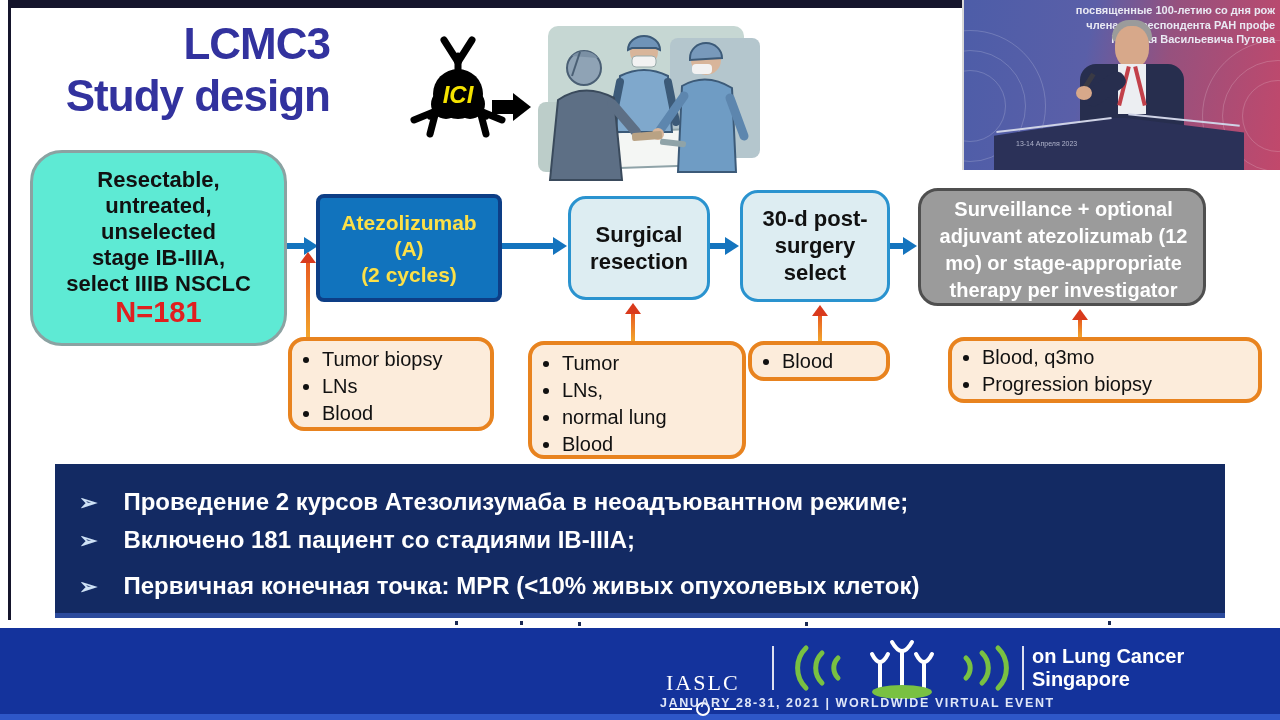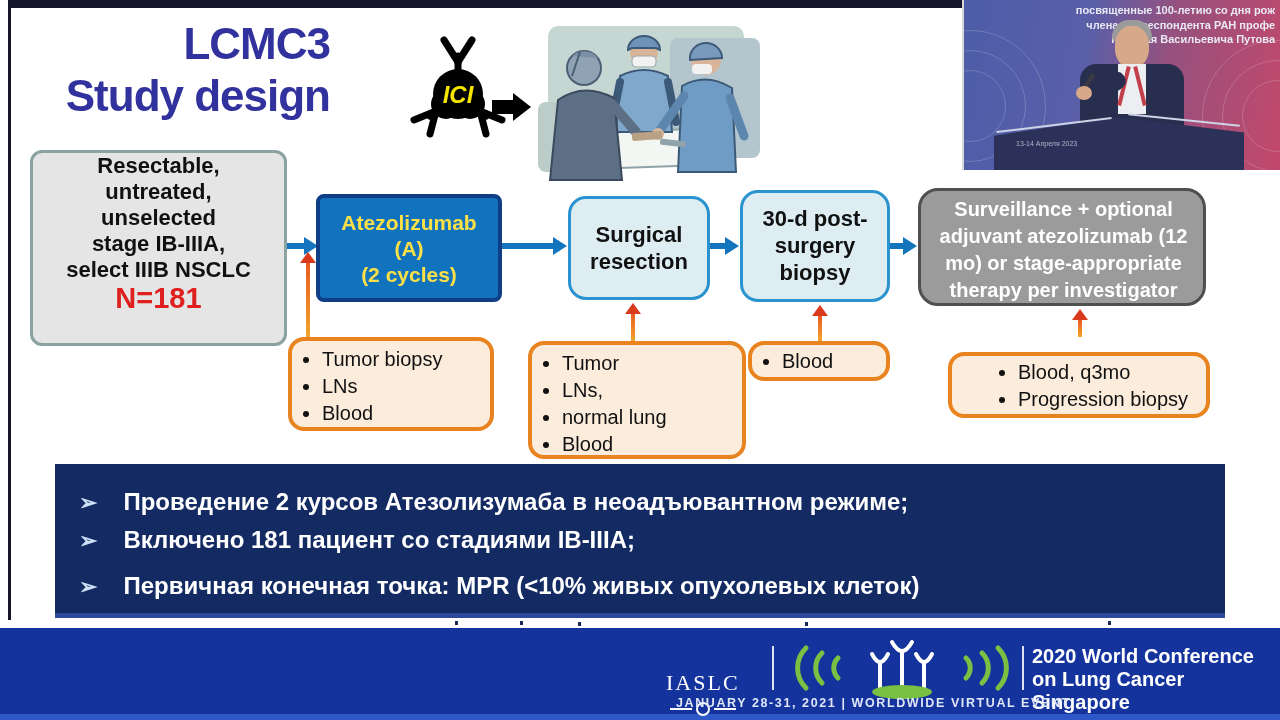--- a/index.html
+++ b/index.html
@@ -9,22 +9,22 @@
   
   .top-bar{position:absolute;left:8px;top:0;width:1272px;height:8px;background:#15152c;}
   .left-line{position:absolute;left:8px;top:0;width:3px;height:620px;background:#15152c;}
 
   
   .title{position:absolute;left:30px;top:18px;width:300px;text-align:right;
          color:#32329e;font-weight:bold;font-size:44px;line-height:52px;letter-spacing:-1px;}
 
   
   .box{position:absolute;box-sizing:border-box;text-align:center;font-weight:bold;}
-  .pop-box{left:30px;top:150px;width:257px;height:196px;background:#e5e5e5;border:3px solid#8ba2a2;
-           border-radius:12px;font-size:22px;line-height:26px;color:#111;}
+  .pop-box{left:30px;top:150px;width:257px;height:196px;background:#5eead4;border:3px solid#8ba2a2;
+           border-radius:32px;font-size:22px;line-height:26px;color:#111;padding-top:14px;}
   .pop-n{color:#e01f1f;font-size:29px;margin-top:2px;}
   .step-blue{left:316px;top:194px;width:186px;height:108px;background:#1173bd;border:4px solid #0d3e86;
              border-radius:8px;color:#fde047;font-size:21px;line-height:26px;padding-top:12px;}
   .step-light1{left:568px;top:196px;width:142px;height:104px;background:#ddedf2;border:3px solid #2a93cf;
              border-radius:18px;color:#111;font-size:22px;line-height:27px;padding-top:22px;}
   .step-light2{left:740px;top:190px;width:150px;height:112px;background:#ddedf2;border:3px solid #2a93cf;
              border-radius:18px;color:#111;font-size:22px;line-height:27px;padding-top:12px;}
   .step-gray{left:918px;top:188px;width:288px;height:118px;background:#9b9b9b;border:3px solid #4f4f4f;
              border-radius:20px;color:#fff;font-size:20px;line-height:27px;padding:5px 5px 0 8px;}
 
@@ -57,21 +57,21 @@
   .crop-marks{position:absolute;left:455px;top:621px;width:3px;height:4px;background:#1a2a55;
       box-shadow:65px 0 0 #1a2a55,123px 1px 0 #1a2a55,350px 1px 0 #1a2a55,653px 0 0 #1a2a55;}
 
   
   .footer{position:absolute;left:0;top:628px;width:1280px;height:86px;background:#14339c;}
   .footer-strip{position:absolute;left:0;top:714px;width:1280px;height:6px;background:#2e57c8;}
   .iaslc{position:absolute;left:666px;top:646px;color:#fff;font-family:"Liberation Serif",serif;
          font-size:22px;letter-spacing:2px;text-align:center;margin-top:24px;}
   .divider{position:absolute;top:646px;width:2px;height:44px;background:#ffffff;opacity:.85;}
   .conf-text{position:absolute;left:1032px;top:645px;color:#fff;font-weight:bold;font-size:20px;line-height:23px;}
-  .date-line{position:absolute;left:676px;top:696px;color:#dfe6f8;font-weight:bold;font-size:12.5px;letter-spacing:1.6px;}
+  .date-line{position:absolute;left:660px;top:696px;color:#dfe6f8;font-weight:bold;font-size:12.5px;letter-spacing:1.6px;}
 
   
   .video{position:absolute;left:962px;top:0;width:318px;height:170px;overflow:hidden;
      border-left:2px solid #d8d8d8;box-sizing:border-box;
      background:linear-gradient(100deg,#4d5da8 0%,#5a5fa8 38%,#96517e 62%,#c2486b 100%);}
   .ring{position:absolute;border-radius:50%;border:1px solid rgba(255,255,255,.18);}
   .vid-caption{position:absolute;top:3px;right:5px;text-align:right;color:#e9e9f3;font-weight:bold;
       font-size:11px;line-height:14.5px;z-index:1;white-space:nowrap;}
   .spk-hair{position:absolute;left:148px;top:20px;width:40px;height:22px;background:#9b9b9b;
       border-radius:20px 20px 6px 6px;z-index:2;}
@@ -180,21 +180,21 @@
     <div>(A)</div>
     <div>(2 cycles)</div>
   </div>
   <div class="box step-light1">
     <div>Surgical</div>
     <div>resection</div>
   </div>
   <div class="box step-light2">
     <div>30-d post-</div>
     <div>surgery</div>
-    <div>biopsy</div>
+    <div>select</div>
   </div>
   <div class="box step-gray">
     <div>Surveillance + optional adjuvant atezolizumab (12 mo) or stage-appropriate therapy per investigator</div>
   </div>
 
   <div class="arrow-up" style="left:306px;top:262px;height:75px;"></div>
   <div class="arrow-up" style="left:631px;top:313px;height:28px;"></div>
   <div class="arrow-up" style="left:818px;top:315px;height:26px;"></div>
   <div class="arrow-up" style="left:1078px;top:319px;height:18px;"></div>
 
@@ -211,21 +211,21 @@
       <li>LNs,</li>
       <li>normal lung</li>
       <li>Blood</li>
     </ul>
   </div>
   <div class="sample" style="left:748px;top:341px;width:142px;height:40px;">
     <ul style="margin-top:4px;">
       <li>Blood</li>
     </ul>
   </div>
-  <div class="sample" style="left:948px;top:352px;width:262px;height:66px;padding-left:36px;">
+  <div class="sample" style="left:948px;top:337px;width:314px;height:66px;">
     <ul style="margin-top:4px;">
       <li>Blood, q3mo</li>
       <li>Progression biopsy</li>
     </ul>
   </div>
 
   <div class="bullet-panel">
     <div class="bullet-row" style="top:24px;">
       <span class="bullet-glyph">➢</span><span>Проведение 2 курсов Атезолизумаба в неоадъювантном режиме;</span>
     </div>
@@ -265,21 +265,20 @@
         <path d="M118 56 L118 16"></path>
           <path d="M108 6 Q118 24 128 6"></path>
         <path d="M140 54 L140 28"></path>
           <path d="M132 18 Q140 34 148 18"></path>
       </g>
       <ellipse cx="118" cy="56" rx="30" ry="7" fill="#79c142"></ellipse>
     </svg>
   </div>
   <div class="divider" style="left:1022px;"></div>
   <div class="conf-text">
-    <div>2020 World Conference</div>
     <div>on Lung Cancer Singapore</div>
   </div>
   <div class="date-line">JANUARY 28-31, 2021 | WORLDWIDE VIRTUAL EVENT</div>
 
   <div class="video">
     <div class="ring" style="left:-70px;top:30px;width:150px;height:150px;"></div>
     <div class="ring" style="left:-50px;top:50px;width:110px;height:110px;"></div>
     <div class="ring" style="left:-30px;top:70px;width:70px;height:70px;"></div>
     <div class="ring" style="left:238px;top:40px;width:150px;height:150px;"></div>
     <div class="ring" style="left:258px;top:60px;width:110px;height:110px;"></div>

